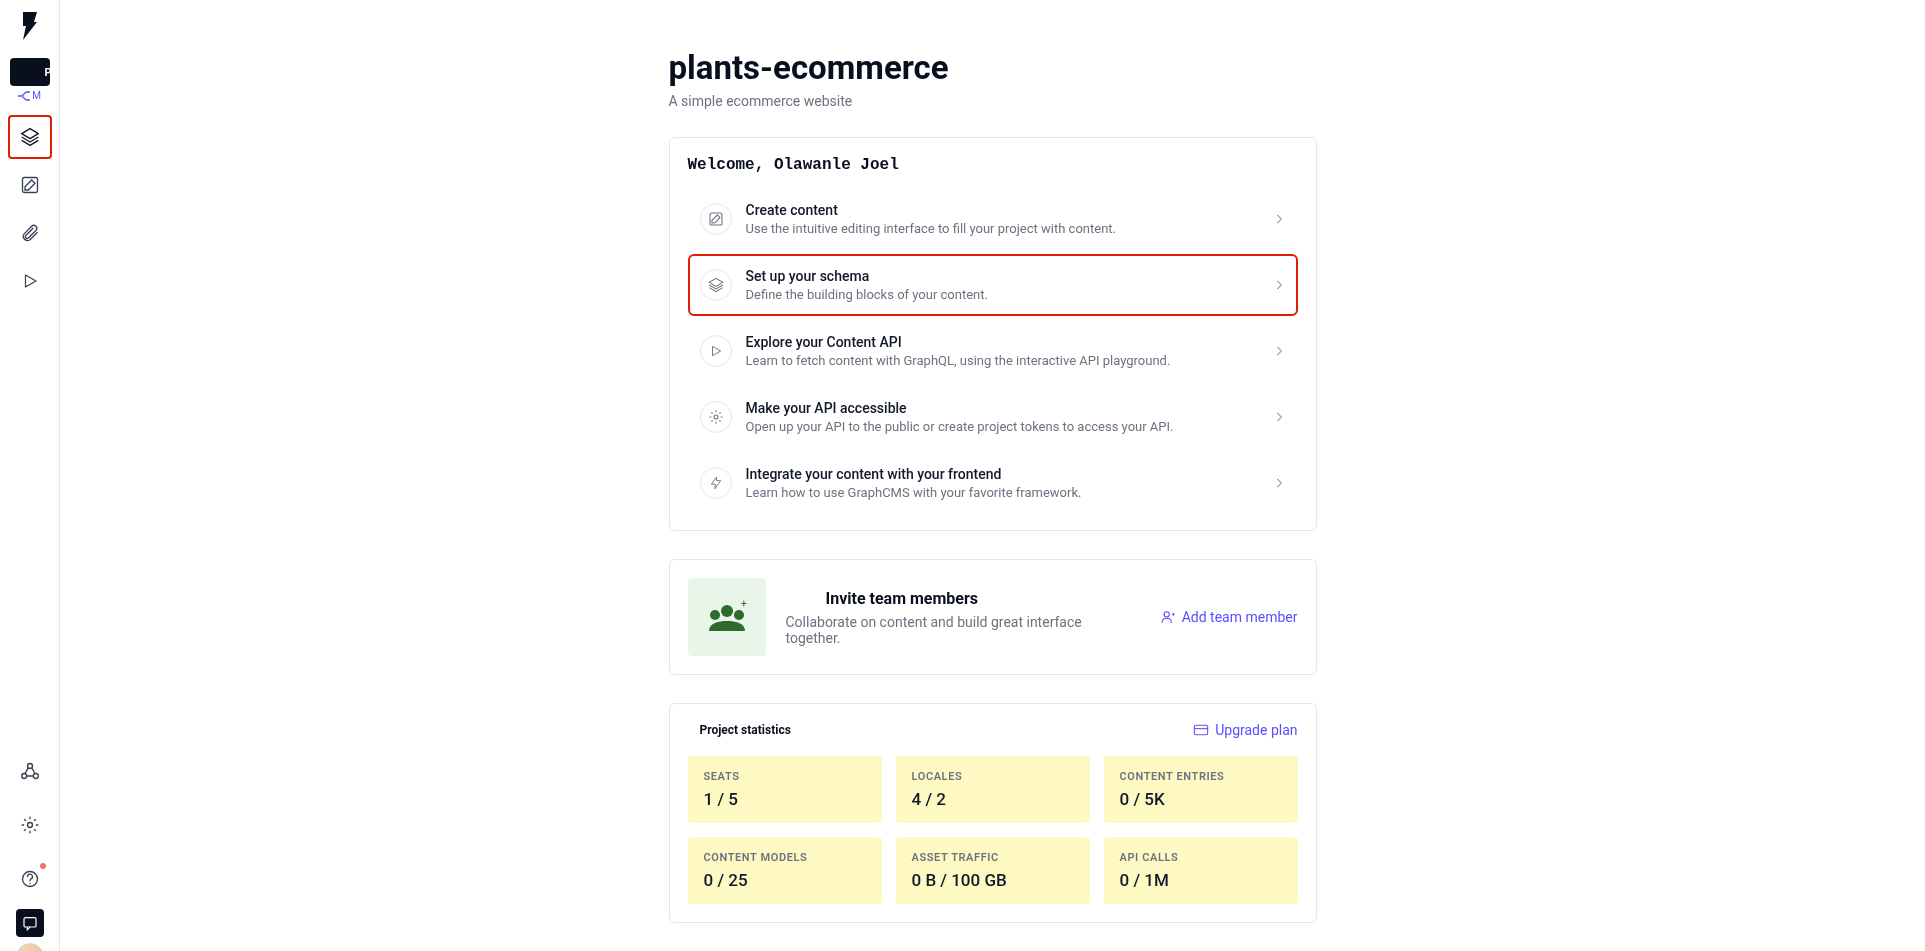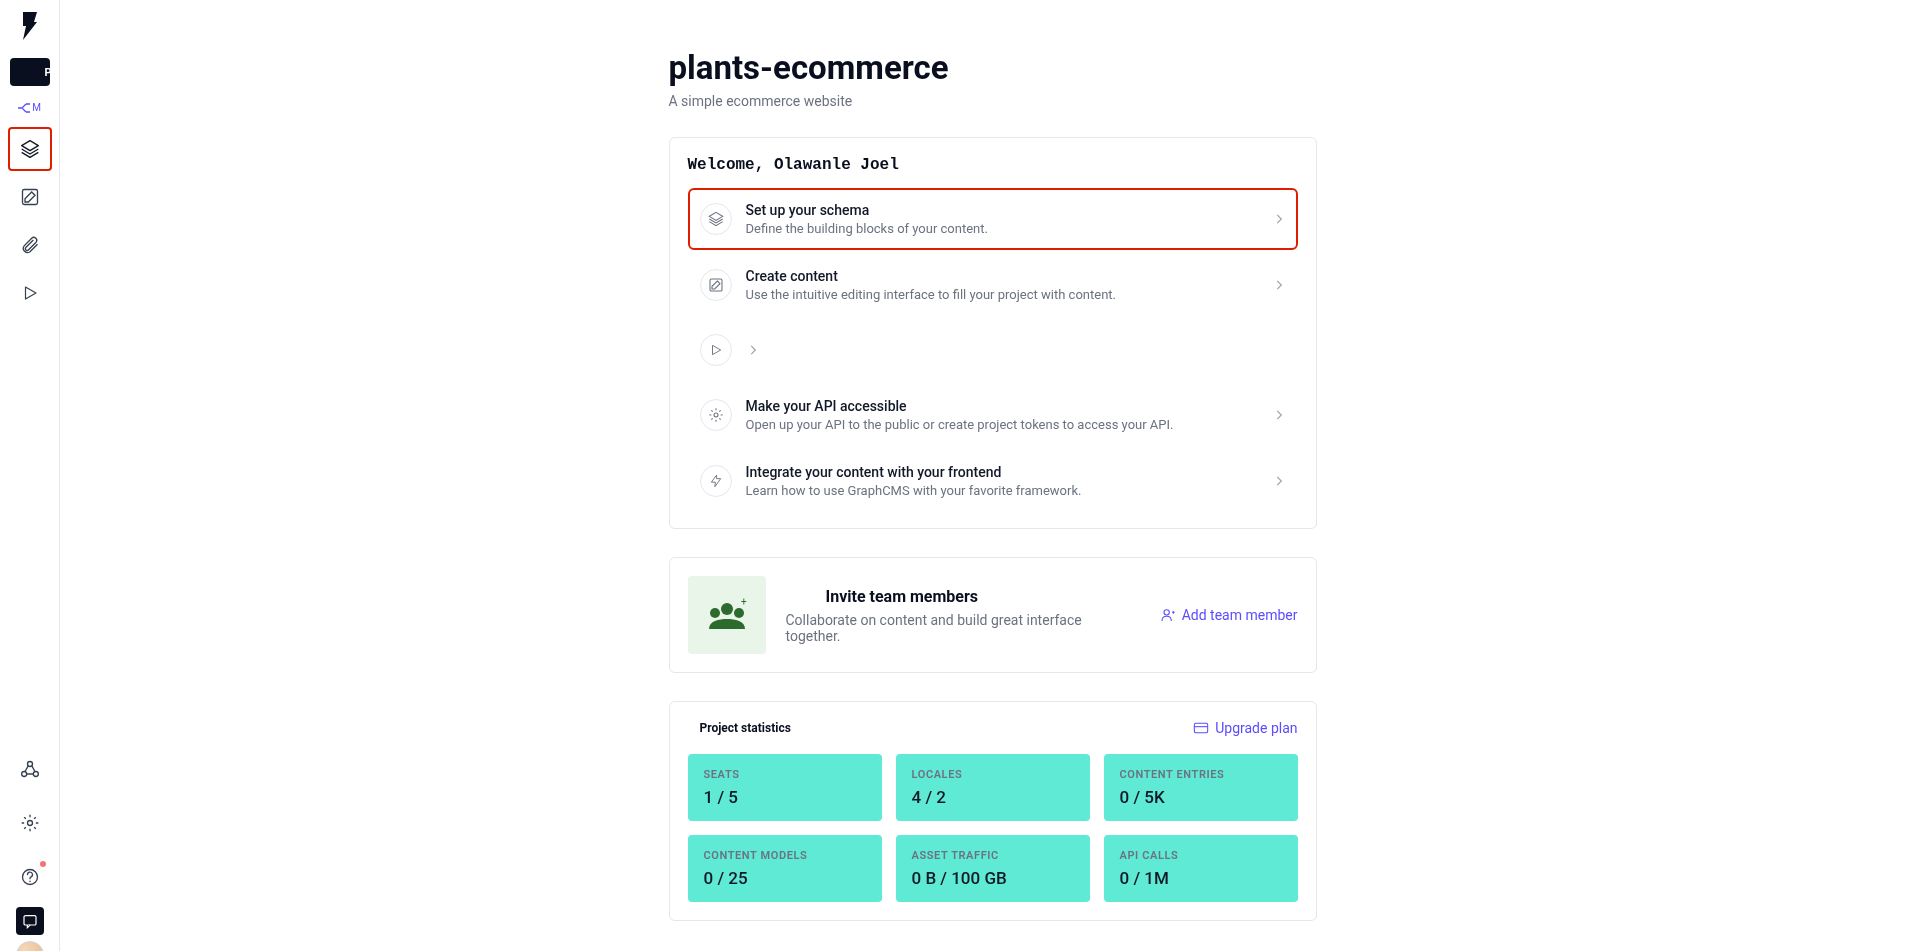--- a/index.html
+++ b/index.html
@@ -15,21 +15,21 @@
   border-right: 1px solid #e5e7eb;
   display: flex;
   flex-direction: column;
   align-items: center;
   padding-top: 10px;
   position: relative;
 }
 .logo { width: 24px; height: 32px; display:flex; align-items:center; justify-content:center; margin-bottom: 16px; cursor:pointer;}
 .sb-tile {
   width:16px; height:28px; background:#0a0f1f; color:#fff; font-size:11px; font-weight:700;
-  border-radius:4px; display:flex; align-items:center; justify-content:center; margin-bottom:16px; cursor:pointer;padding-left:40px;
+  border-radius:4px; display:flex; align-items:center; justify-content:center; margin-bottom:4px; cursor:pointer;padding-left:40px;
 }
 .sb-badge { font-size:10px; color:#5b4dff; margin-bottom:12px; display:flex; align-items:center; gap:2px;}
 .sb-item {
   width:44px; height:44px; display:flex; align-items:center; justify-content:center; cursor:pointer;
   color:#374151; border-radius:6px; margin:2px 0;
 }
 .sb-item.red-outline { border:2px solid #e11d00; border-radius:4px; }
 .sidebar-bottom { margin-top:auto; display:flex; flex-direction:column; align-items:center; padding-bottom:12px; gap:6px;}
 .help-dot { position:relative; }
 .help-dot::after { content:''; position:absolute; top:6px; right:6px; width:6px; height:6px; background:#f87171; border-radius:50%; }
@@ -56,21 +56,21 @@
 .invite-body { flex:1; }
 .invite-title { font-size:16px; font-weight:700; margin-bottom:6px;padding-left:40px;}
 .invite-desc { font-size:14px; color:#6b7280;}
 .invite-link { color:#5b4dff; font-size:14px; display:flex; align-items:center; gap:6px; cursor:pointer;}
 
 .stats-card { border:1px solid #e5e7eb; border-radius:6px; padding:18px;}
 .stats-head { display:flex; align-items:center; justify-content:space-between; margin-bottom:18px;}
 .stats-title { font-size:12px; font-weight:700;margin-left:12px;}
 .upgrade-link { color:#5b4dff; font-size:14px; display:flex; align-items:center; gap:6px; cursor:pointer;}
 .stats-grid { display:grid; grid-template-columns: repeat(3, 1fr); gap:14px;}
-.stat-tile { background:#5eead4; border-radius:4px; padding:14px 16px;}
+.stat-tile { background:#fef9c3; border-radius:4px; padding:14px 16px;}
 .stat-label { font-size:11px; font-weight:600; letter-spacing:0.6px; color:#6b7280; text-transform:uppercase; margin-bottom:6px;}
 .stat-value { font-size:17px; font-weight:500; color:#111827;}
 
 svg { display:block; }
 </style>
 </head>
 <body>
 
 <div class="sidebar">
   <div class="logo">
@@ -139,60 +139,64 @@
 </div>
 
 <div class="main">
   <div class="container">
     <h1 class="title">plants-ecommerce</h1>
     <p class="subtitle">A simple ecommerce website</p>
 
     <div class="card">
       <h2 class="welcome-heading">Welcome, Olawanle Joel</h2>
 
-      <div class="step red-outline">
-        <div class="step-icon">
-          <svg width="16" height="16" viewBox="0 0 24 24">
-              <path d="M12 2 L22 8 L12 14 L2 8 Z M2 12 L12 18 L22 12 M2 16 L12 22 L22 16" fill="none" stroke="#6b7280" stroke-width="1.6"></path>
-            </svg>
-        </div>
-        <div class="step-body">
-          <div class="step-title">Set up your schema</div>
-          <div class="step-desc">Define the building blocks of your content.</div>
-        </div>
-        <div class="step-chevron">
-          <svg width="14" height="14" viewBox="0 0 24 24">
-              <path d="M9 5 L16 12 L9 19" fill="none" stroke="currentColor" stroke-width="2"></path>
-            </svg>
-        </div>
-      </div>
-
       <div class="step">
         <div class="step-icon">
           <svg width="16" height="16" viewBox="0 0 24 24">
               <rect x="3" y="3" width="18" height="18" rx="2" fill="none" stroke="#6b7280" stroke-width="1.6"></rect>
               <path d="M14 6 L18 10 L10 18 L6 18 L6 14 Z" fill="none" stroke="#6b7280" stroke-width="1.6"></path>
             </svg>
         </div>
         <div class="step-body">
           <div class="step-title">Create content</div>
           <div class="step-desc">Use the intuitive editing interface to fill your project with content.</div>
         </div>
         <div class="step-chevron">
           <svg width="14" height="14" viewBox="0 0 24 24">
               <path d="M9 5 L16 12 L9 19" fill="none" stroke="currentColor" stroke-width="2"></path>
             </svg>
         </div>
       </div>
 
+      <div class="step red-outline">
+        <div class="step-icon">
+          <svg width="16" height="16" viewBox="0 0 24 24">
+              <path d="M12 2 L22 8 L12 14 L2 8 Z M2 12 L12 18 L22 12 M2 16 L12 22 L22 16" fill="none" stroke="#6b7280" stroke-width="1.6"></path>
+            </svg>
+        </div>
+        <div class="step-body">
+          <div class="step-title">Set up your schema</div>
+          <div class="step-desc">Define the building blocks of your content.</div>
+        </div>
+        <div class="step-chevron">
+          <svg width="14" height="14" viewBox="0 0 24 24">
+              <path d="M9 5 L16 12 L9 19" fill="none" stroke="currentColor" stroke-width="2"></path>
+            </svg>
+        </div>
+      </div>
+
       <div class="step">
         <div class="step-icon">
           <svg width="14" height="14" viewBox="0 0 24 24">
               <path d="M6 4 L20 12 L6 20 Z" fill="none" stroke="#6b7280" stroke-width="1.6"></path>
             </svg>
+        </div>
+        <div class="step-body">
+          <div class="step-title">Explore your Content API</div>
+          <div class="step-desc">Learn to fetch content with GraphQL, using the interactive API playground.</div>
         </div>
         <div class="step-chevron">
           <svg width="14" height="14" viewBox="0 0 24 24">
               <path d="M9 5 L16 12 L9 19" fill="none" stroke="currentColor" stroke-width="2"></path>
             </svg>
         </div>
       </div>
 
       <div class="step">
         <div class="step-icon">

